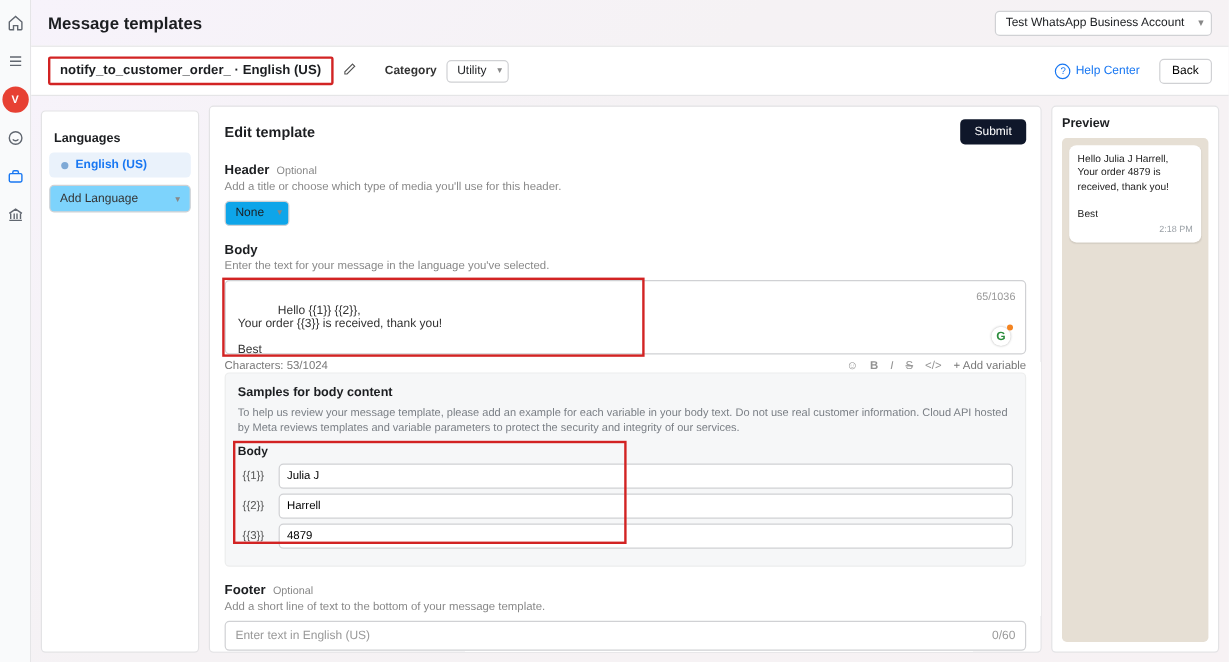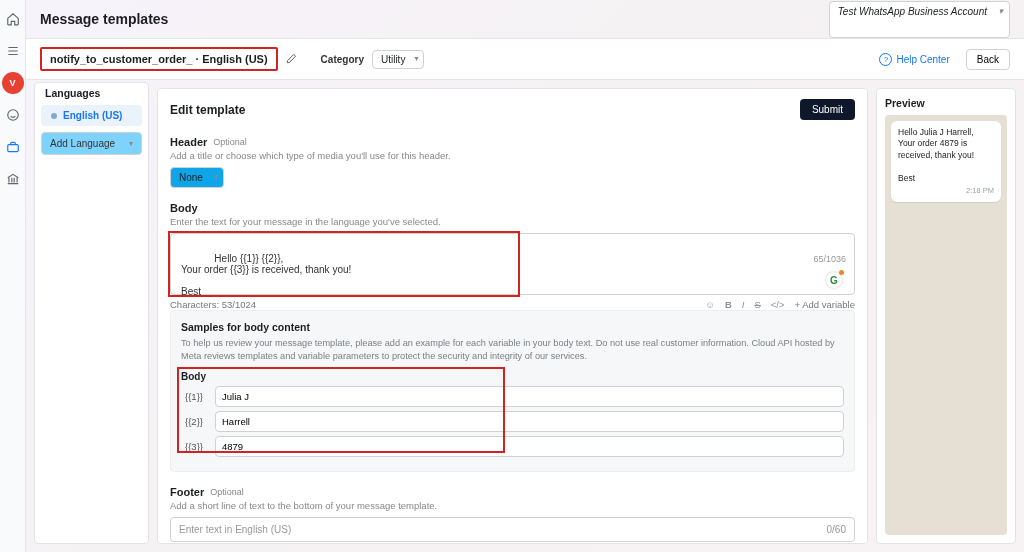--- a/index.html
+++ b/index.html
@@ -9,60 +9,60 @@
   .rail { width: 26px; background: #f9fafb; border-right: 1px solid #e5e5e7; display: flex; flex-direction: column; align-items: center; padding-top: 8px; gap: 10px; }
   .rail svg { width: 14px; height: 14px; }
   .rail .ico { width: 22px; height: 22px; display:flex; align-items:center; justify-content:center; border-radius:50%; color:#616770;}
   .rail .ico.avatar { background:#e74133; color:#fff; font-size:9px; font-weight:600;}
   .rail .ico.active { color:#1877f2; }
 
   .main { flex:1; display:flex; flex-direction:column; background:linear-gradient(135deg,#f7f3fb 0%, #f5f2f4 40%, #f7f2f4 100%); }
   
   .topbar { height:38px; padding:0 14px; display:flex; align-items:center; justify-content:space-between;}
   .topbar h1{ font-size:14px; font-weight:700;}
-  .acct-sel { background:#fff; border:1px solid #d0d1d4; border-radius:4px; padding:4px 22px 20px 8px; font-size:10px; position:relative;font-style:italic; }
+  .acct-sel { background:#fff; border:1px solid #d0d1d4; border-radius:4px; padding:4px 22px 4px 8px; font-size:10px; position:relative; }
   .acct-sel:after{content:"▾"; position:absolute; right:6px; top:4px; font-size:9px; color:#888;}
 
   
   .subbar { background:#fff; border-top:1px solid #e5e5e7; border-bottom:1px solid #e5e5e7; padding:8px 14px; display:flex; align-items:center; gap:8px; position:relative;}
   .tname-wrap{ border:2px solid #d22323; border-radius:2px; padding:4px 8px; font-size:11px; font-weight:700;}
   .pencil{ color:#555; cursor:pointer;}
   .cat-lbl{ font-size:10px; color:#333; font-weight:600; margin-left:16px;}
   .cat-sel{ font-size:10px; border:1px solid #d0d1d4; border-radius:4px; padding:3px 18px 3px 8px; background:#fff; position:relative;}
   .cat-sel:after{content:"▾"; position:absolute; right:5px; top:3px; font-size:8px; color:#888;}
   .help-link{ margin-left:auto; color:#1877f2; font-size:10px; display:flex; align-items:center; gap:4px;}
   .help-link:before{content:"?"; display:inline-flex; width:11px; height:11px; border:1px solid #1877f2; border-radius:50%; align-items:center; justify-content:center; font-size:8px;}
   .back-btn{ background:#fff; border:1px solid #d0d1d4; border-radius:4px; padding:4px 10px; font-size:10px; margin-left:8px;}
 
   
   .content { flex:1; display:flex; overflow:hidden; }
 
   
-  .lang-panel { width:115px; background:#fff; margin:2px 0 8px 8px; border:1px solid #e3e3e5; border-radius:4px; padding:4px 0; }
+  .lang-panel { width:132px; background:#fff; margin:12px 0 8px 8px; border:1px solid #e3e3e5; border-radius:4px; padding:16px 0; }
   .lang-panel h4{ font-size:10.5px; font-weight:700; padding:0 10px 6px;}
   .lang-item{ background:#eaf2fb; color:#1877f2; font-size:10px; padding:5px 10px; margin:0 6px; border-radius:4px; display:flex; align-items:center; gap:6px; font-weight:600;}
   .lang-item:before{content:""; width:6px; height:6px; border-radius:50%; background:#7ea9d6;}
   .add-lang{ margin:6px 6px 0; border:1px solid #d0d1d4; background:#7dd3fc; border-radius:4px; padding:5px 8px; font-size:10px; display:flex; justify-content:space-between; align-items:center; color:#333;}
   .add-lang:after{content:"▾"; font-size:8px; color:#888;}
 
   
   .editor { flex:1; background:#fff; margin:8px; border:1px solid #e3e3e5; border-radius:4px; padding:10px 12px; overflow-y:auto; }
   .ed-head{ display:flex; justify-content:space-between; align-items:center; margin-bottom:16px;}
   .ed-head h3{ font-size:12px; font-weight:700;}
   .submit-btn{ background:#0f172a; color:#fff; border:none; border-radius:4px; padding:5px 12px; font-size:10px; font-weight:500;}
   .sec-title{ font-size:11px; font-weight:700; display:flex; align-items:center; gap:6px; margin-top:6px;}
   .opt-tag{ font-size:9px; color:#888; font-weight:400;}
   .sec-desc{ font-size:9.5px; color:#888; margin-top:2px; margin-bottom:6px;}
   .sel-small{ border:1px solid #d0d1d4; border-radius:4px; padding:4px 20px 4px 8px; font-size:10px; display:inline-block; position:relative; background:#0ea5e9;}
   .sel-small:after{content:"▾"; position:absolute; right:5px; top:4px; font-size:8px; color:#888;}
 
   .body-area-wrap{ position:relative; margin-top:2px;}
   .body-frame{ position:absolute; left:-2px; top:-2px; width:352px; height:66px; border:2px solid #d22323; pointer-events:none; z-index:2;}
   .body-area{ width:100%; border:1px solid #d0d1d4; border-radius:4px; padding:8px 10px; font-size:10px; color:#333; height:62px; white-space:pre-wrap; position:relative;}
-  .char-count{ position:absolute; right:8px; top:20px; font-size:9px; color:#999;}
+  .char-count{ position:absolute; right:8px; top:8px; font-size:9px; color:#999;}
   .g-badge{ position:absolute; right:12px; bottom:6px; width:16px; height:16px; border-radius:50%; display:flex; align-items:center; justify-content:center; font-size:10px; font-weight:700; background:#fff; box-shadow:0 0 2px rgba(0,0,0,.3); color:#2a8c3c;}
   .g-badge:after{content:""; position:absolute; top:-2px; right:-2px; width:5px; height:5px; background:#f48421; border-radius:50%;}
   .toolbar{ display:flex; justify-content:space-between; align-items:center; font-size:9.5px; color:#777; margin-top:4px;}
   .tb-right{ display:flex; gap:10px; align-items:center;}
   .tb-right span{opacity:.8;}
   .addvar{ color:#555;}
 
   .samples{ background:#f6f7f8; border:1px solid #eceded; border-radius:4px; padding:10px; }
   .samples h5{font-size:10.5px; font-weight:700;}
   .samples p{font-size:9.2px; color:#7a7f85; margin-top:4px; line-height:1.4;}

